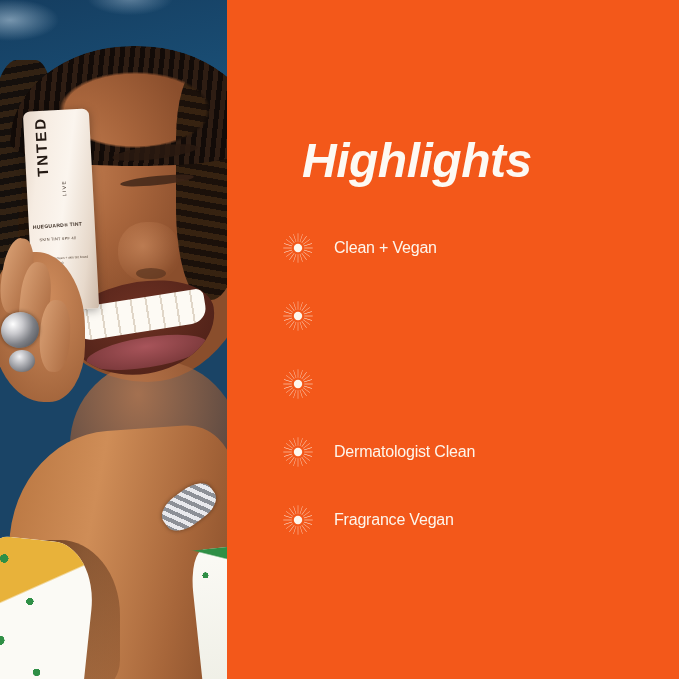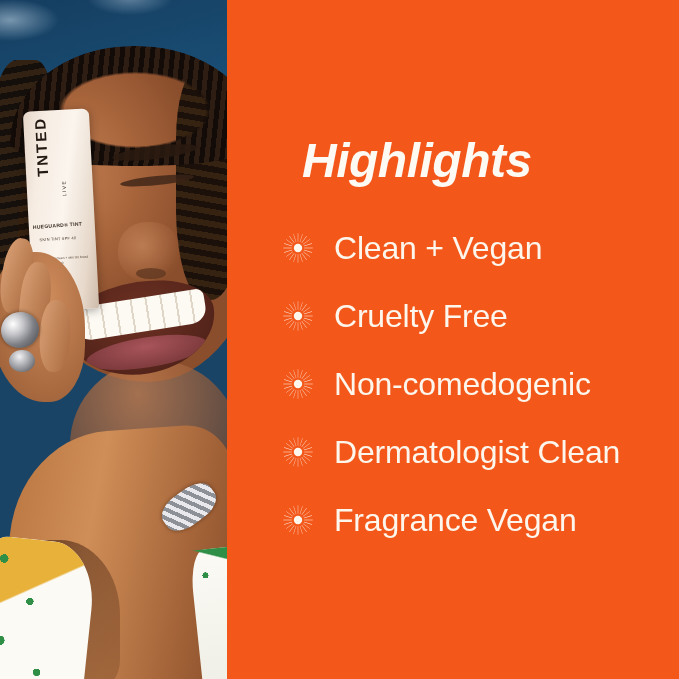--- a/index.html
+++ b/index.html
@@ -284,21 +284,21 @@
     margin-bottom: 24px;
   }
   .sunburst {
     flex: 0 0 auto;
     width: 30px;
     height: 30px;
     display: block;
     margin-right: 21px;
   }
   .item-label {
-    font-size: 32px;
+    font-size: 16px;
     font-weight: 400;
     letter-spacing: -0.2px;
     color: #FDF6EC;
     white-space: nowrap;
   }
 </style>
 </head>
 <body>
 
 <div id="canvas">
@@ -395,21 +395,20 @@
             <path d="M38.17,67.35 L21.68,89.98 L20.72,89.29 L37.15,66.61 Z" fill="#FDF6EC"></path>
             <path d="M33.39,62.85 L10.71,79.28 L10.02,78.32 L32.65,61.83 Z" fill="#FDF6EC"></path>
             <path d="M30.23,57.09 L3.58,65.70 L3.22,64.58 L29.84,55.89 Z" fill="#FDF6EC"></path>
             <path d="M29.01,50.63 L1.00,50.59 L1.00,49.41 L29.01,49.37 Z" fill="#FDF6EC"></path>
             <path d="M29.84,44.11 L3.22,35.42 L3.58,34.30 L30.23,42.91 Z" fill="#FDF6EC"></path>
             <path d="M32.65,38.17 L10.02,21.68 L10.71,20.72 L33.39,37.15 Z" fill="#FDF6EC"></path>
             <path d="M37.15,33.39 L20.72,10.71 L21.68,10.02 L38.17,32.65 Z" fill="#FDF6EC"></path>
             <path d="M42.91,30.23 L34.30,3.58 L35.42,3.22 L44.11,29.84 Z" fill="#FDF6EC"></path>
             <circle cx="50" cy="50" r="14" fill="#FDF6EC"></circle>
           </svg>
-        <span class="item-label">Cruelty Free</span>
       </li>
       <li class="list-item">
         <svg class="sunburst" viewBox="0 0 100 100">
             <path d="M49.37,29.01 L49.41,1.00 L50.59,1.00 L50.63,29.01 Z" fill="#FDF6EC"></path>
             <path d="M55.89,29.84 L64.58,3.22 L65.70,3.58 L57.09,30.23 Z" fill="#FDF6EC"></path>
             <path d="M61.83,32.65 L78.32,10.02 L79.28,10.71 L62.85,33.39 Z" fill="#FDF6EC"></path>
             <path d="M66.61,37.15 L89.29,20.72 L89.98,21.68 L67.35,38.17 Z" fill="#FDF6EC"></path>
             <path d="M69.77,42.91 L96.42,34.30 L96.78,35.42 L70.16,44.11 Z" fill="#FDF6EC"></path>
             <path d="M70.99,49.37 L99.00,49.41 L99.00,50.59 L70.99,50.63 Z" fill="#FDF6EC"></path>
             <path d="M70.16,55.89 L96.78,64.58 L96.42,65.70 L69.77,57.09 Z" fill="#FDF6EC"></path>
@@ -421,21 +420,20 @@
             <path d="M38.17,67.35 L21.68,89.98 L20.72,89.29 L37.15,66.61 Z" fill="#FDF6EC"></path>
             <path d="M33.39,62.85 L10.71,79.28 L10.02,78.32 L32.65,61.83 Z" fill="#FDF6EC"></path>
             <path d="M30.23,57.09 L3.58,65.70 L3.22,64.58 L29.84,55.89 Z" fill="#FDF6EC"></path>
             <path d="M29.01,50.63 L1.00,50.59 L1.00,49.41 L29.01,49.37 Z" fill="#FDF6EC"></path>
             <path d="M29.84,44.11 L3.22,35.42 L3.58,34.30 L30.23,42.91 Z" fill="#FDF6EC"></path>
             <path d="M32.65,38.17 L10.02,21.68 L10.71,20.72 L33.39,37.15 Z" fill="#FDF6EC"></path>
             <path d="M37.15,33.39 L20.72,10.71 L21.68,10.02 L38.17,32.65 Z" fill="#FDF6EC"></path>
             <path d="M42.91,30.23 L34.30,3.58 L35.42,3.22 L44.11,29.84 Z" fill="#FDF6EC"></path>
             <circle cx="50" cy="50" r="14" fill="#FDF6EC"></circle>
           </svg>
-        <span class="item-label">Non-comedogenic</span>
       </li>
       <li class="list-item">
         <svg class="sunburst" viewBox="0 0 100 100">
             <path d="M49.37,29.01 L49.41,1.00 L50.59,1.00 L50.63,29.01 Z" fill="#FDF6EC"></path>
             <path d="M55.89,29.84 L64.58,3.22 L65.70,3.58 L57.09,30.23 Z" fill="#FDF6EC"></path>
             <path d="M61.83,32.65 L78.32,10.02 L79.28,10.71 L62.85,33.39 Z" fill="#FDF6EC"></path>
             <path d="M66.61,37.15 L89.29,20.72 L89.98,21.68 L67.35,38.17 Z" fill="#FDF6EC"></path>
             <path d="M69.77,42.91 L96.42,34.30 L96.78,35.42 L70.16,44.11 Z" fill="#FDF6EC"></path>
             <path d="M70.99,49.37 L99.00,49.41 L99.00,50.59 L70.99,50.63 Z" fill="#FDF6EC"></path>
             <path d="M70.16,55.89 L96.78,64.58 L96.42,65.70 L69.77,57.09 Z" fill="#FDF6EC"></path>

